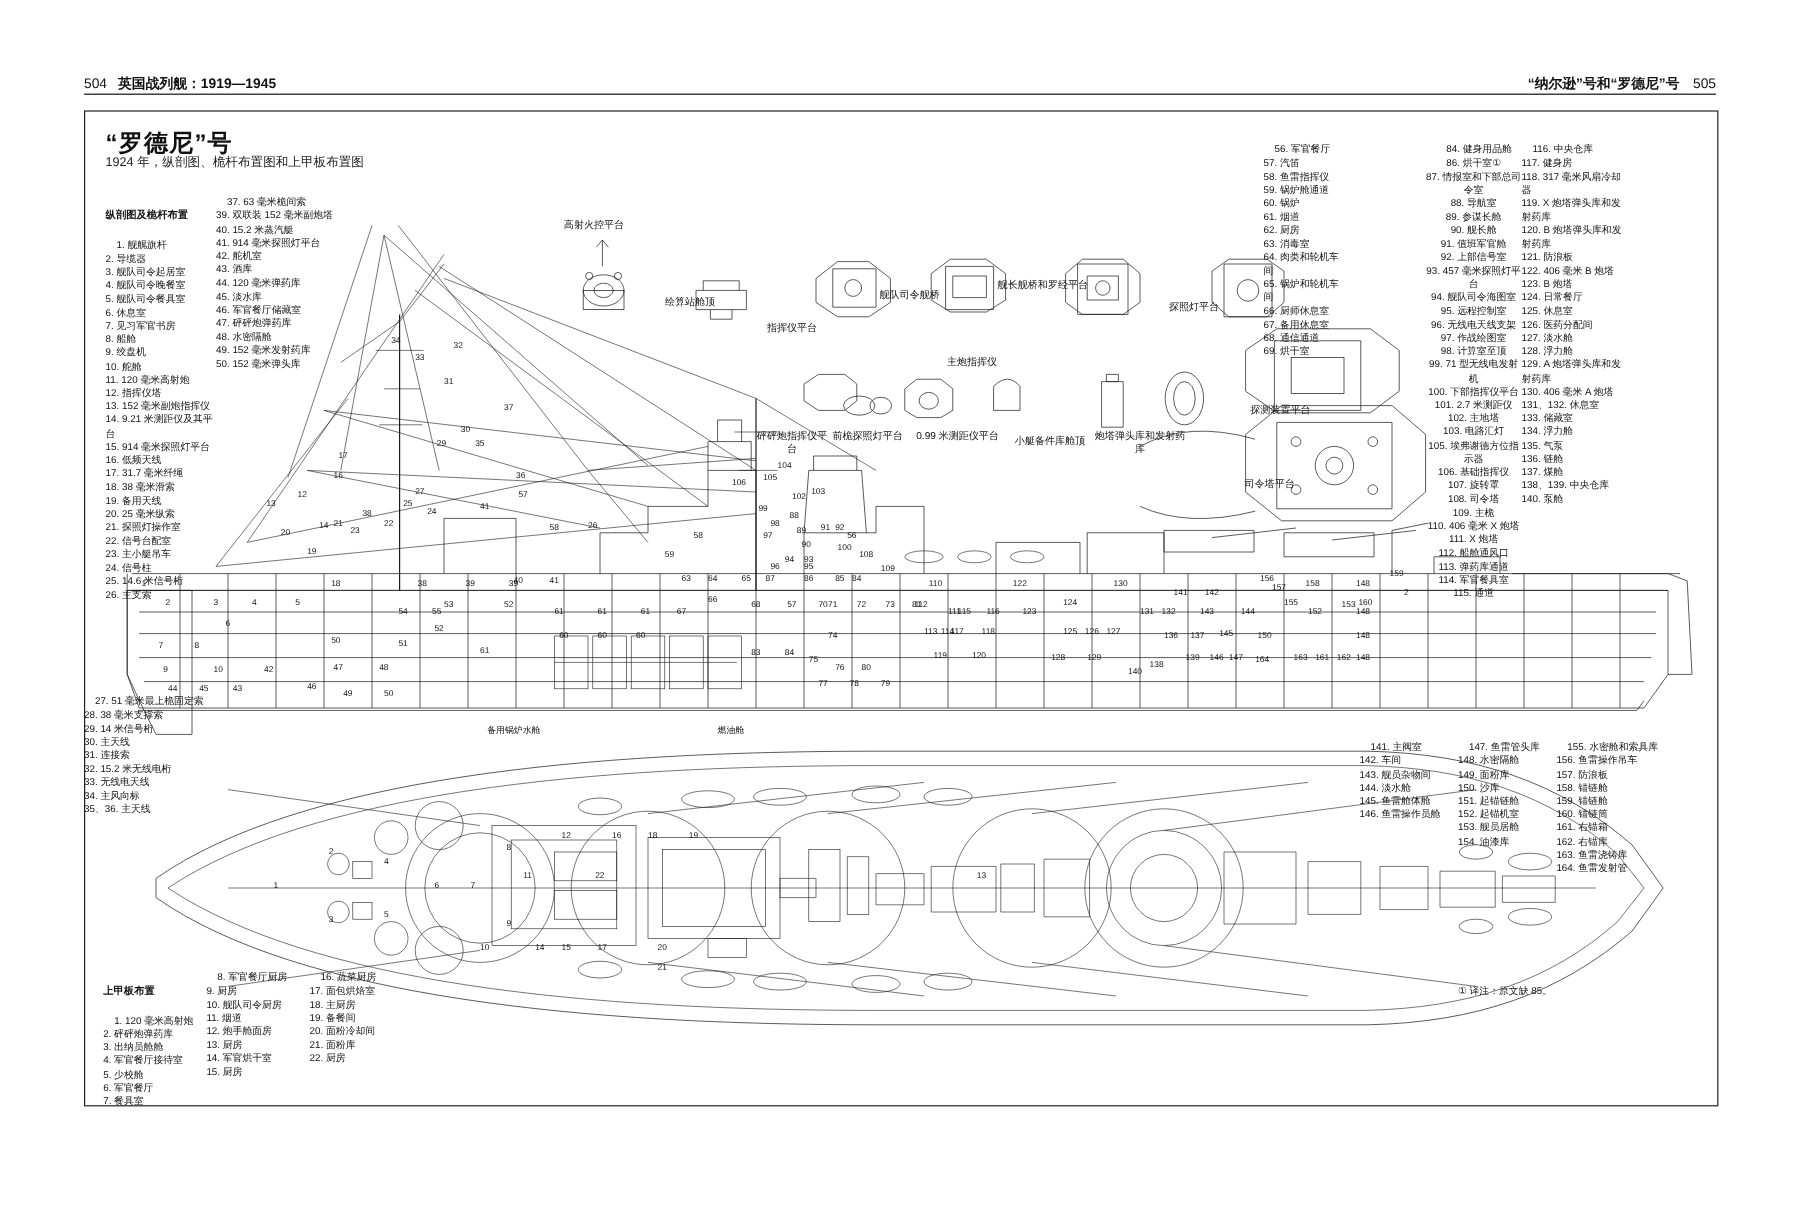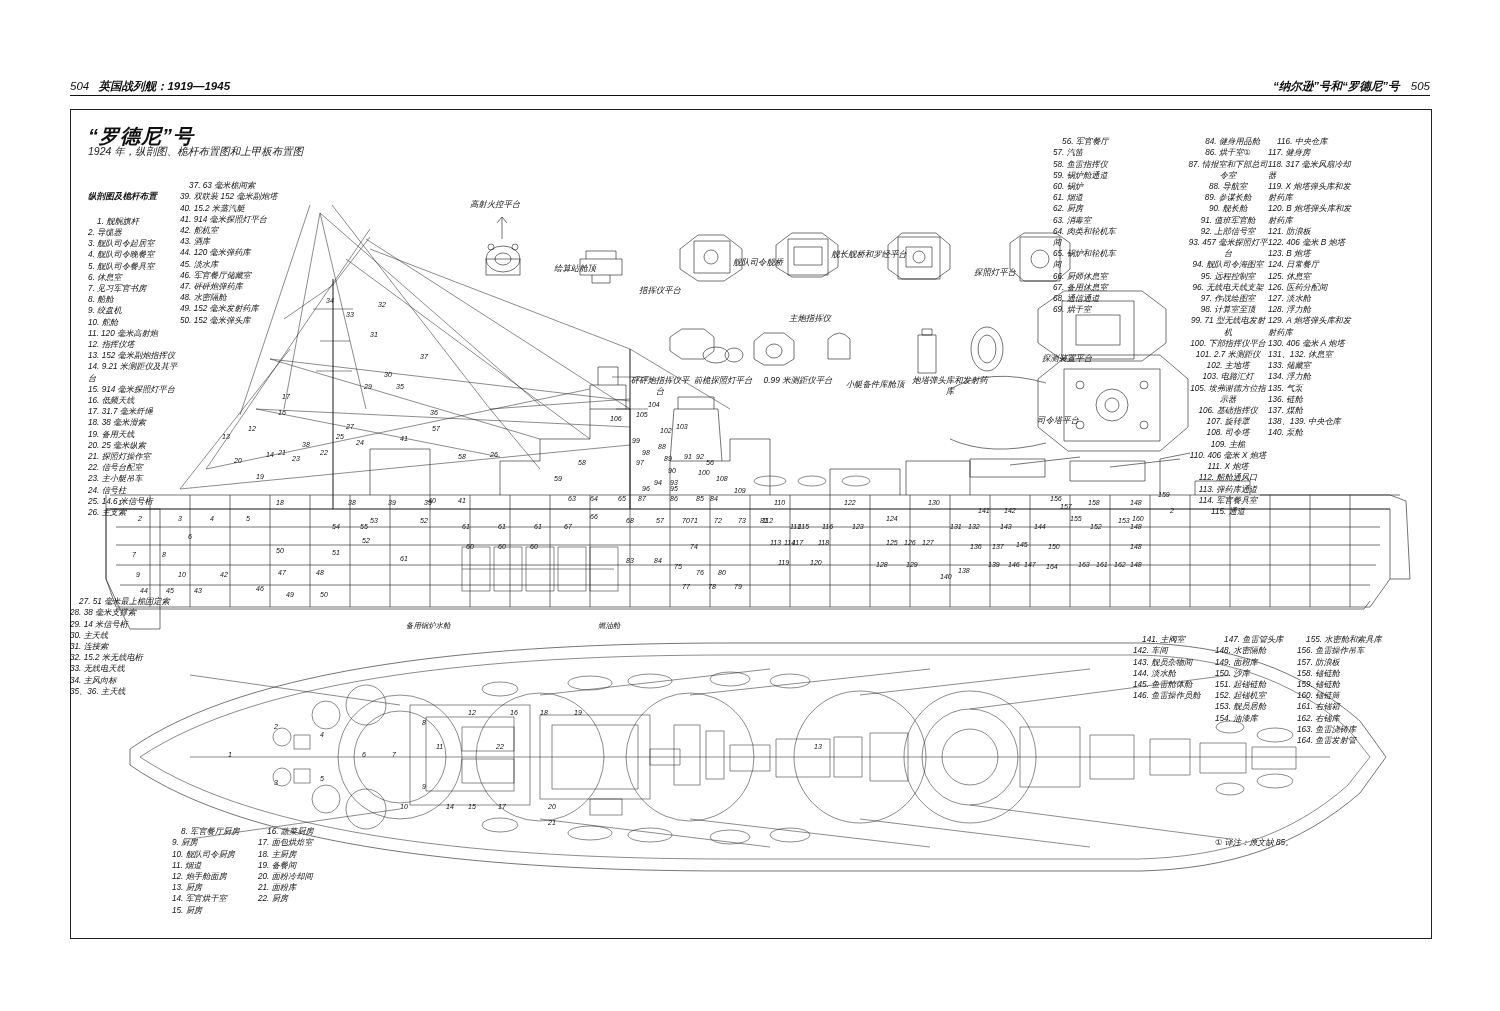--- a/index.html
+++ b/index.html
@@ -1,17 +1,17 @@
 <!DOCTYPE html>
 <html><head>
 <meta charset="utf-8">
 <style>
   html,body{margin:0;padding:0;background:#ffffff;}
   body{width:1500px;height:1011px;position:relative;font-family:"Liberation Sans","DejaVu Sans",sans-serif;color:#111;overflow:hidden;}
-  .page{position:absolute;left:0;top:17px;width:1500px;height:793px;font-style:italic;}
+  .page{position:absolute;left:0;top:0;width:1500px;height:793px;}
   .hdr{position:absolute;top:62px;font-size:11.5px;color:#111;}
   .hdr-left{left:70px;}
   .hdr-left .pg{font-weight:normal;}
   .hdr-left .ttl{font-weight:bold;margin-left:6px;}
   .hdr-right{right:70px;text-align:right;}
   .hdr-right .ttl{font-weight:bold;}
   .hdr-right .pg{margin-left:8px;}
   .rule{position:absolute;left:70px;right:70px;top:78px;height:1px;background:#111;}
   .frame{position:absolute;left:70px;top:92px;width:1360px;height:828px;border:1px solid #222;}
   .title-main{position:absolute;left:88px;top:106px;font-size:20px;font-weight:bold;letter-spacing:1px;}
@@ -184,20 +184,30 @@
 28. 38 毫米支撑索
 29. 14 米信号桁
 30. 主天线
 31. 连接索
 32. 15.2 米无线电桁
 33. 无线电天线
 34. 主风向标
 35、36. 主天线</span>
   </div>
 
+  <div class="col cBot1">
+    <span class="colhead">上甲板布置</span>
+    <span>1. 120 毫米高射炮
+2. 砰砰炮弹药库
+3. 出纳员舱舱
+4. 军官餐厅接待室
+5. 少校舱
+6. 军官餐厅
+7. 餐具室</span>
+  </div>
   <div class="col cBot2">
     <span>8. 军官餐厅厨房
 9. 厨房
 10. 舰队司令厨房
 11. 烟道
 12. 炮手舱面房
 13. 厨房
 14. 军官烘干室
 15. 厨房</span>
   </div>

